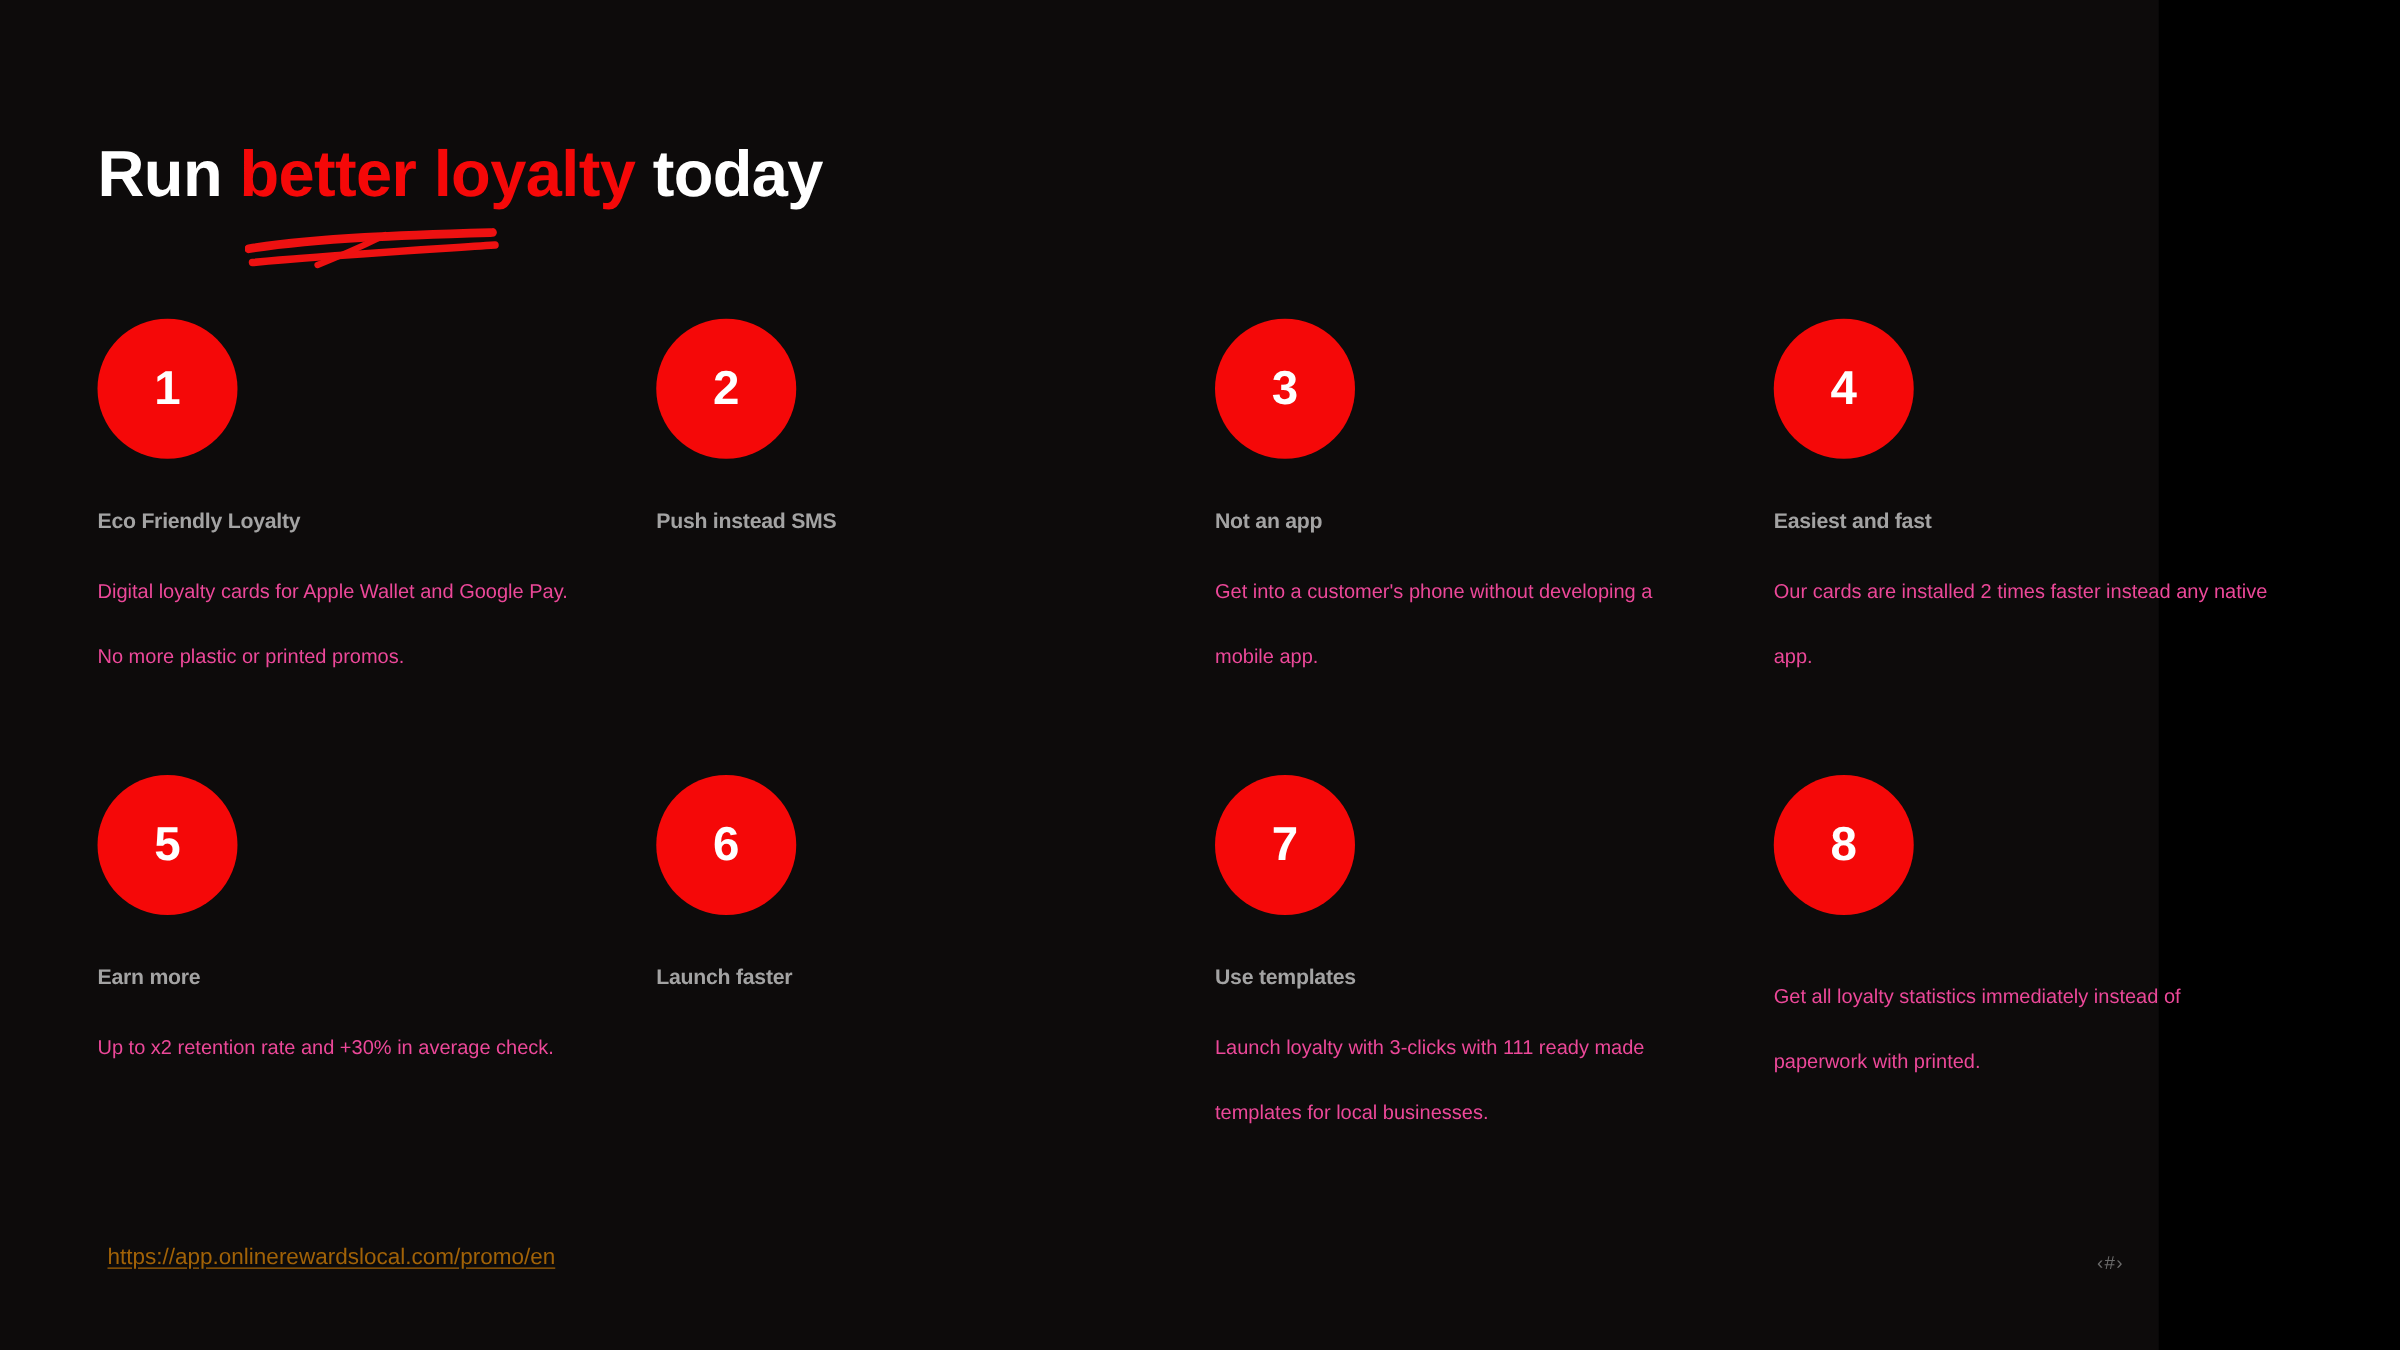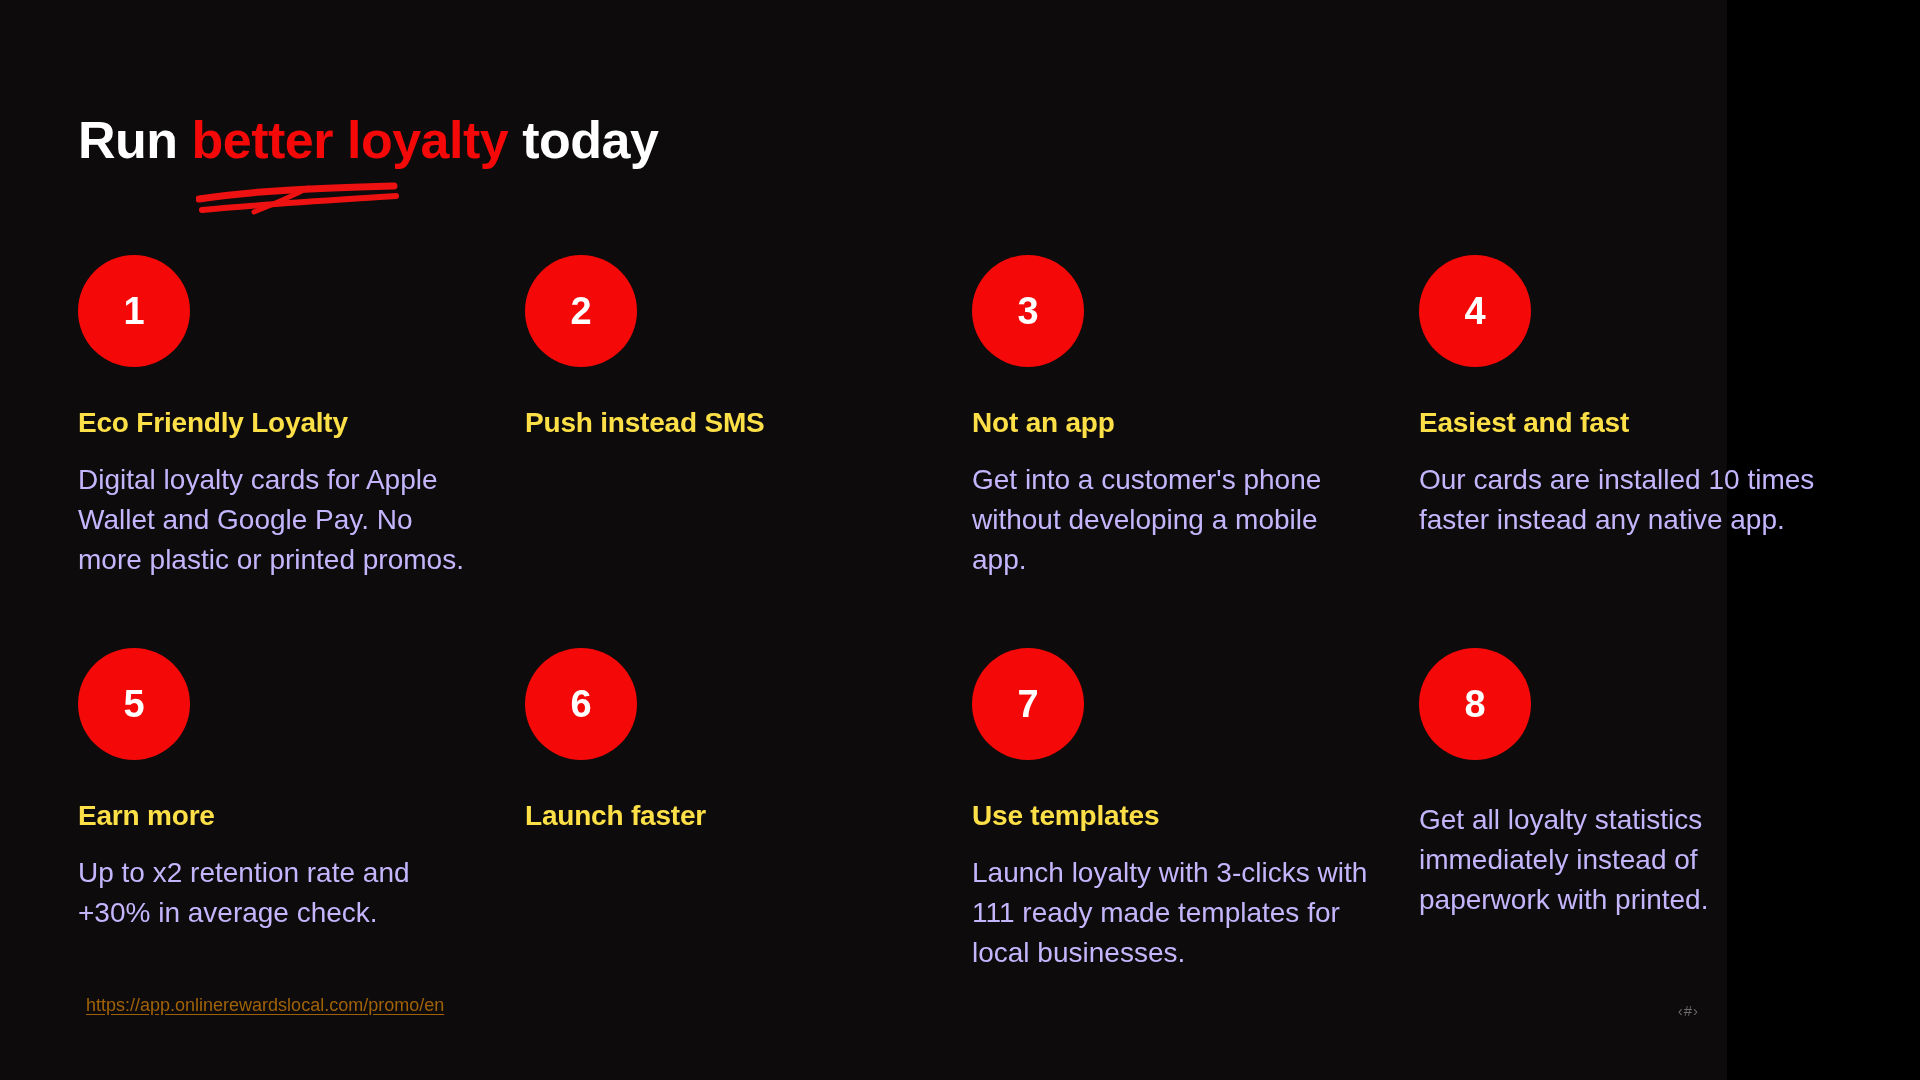--- a/index.html
+++ b/index.html
@@ -61,30 +61,30 @@
     background: #f50808;
     color: #ffffff;
     font-size: 38px;
     font-weight: bold;
     display: flex;
     align-items: center;
     justify-content: center;
     margin-bottom: 40px;
   }
   .card-title {
-    font-size: 28px;
+    font-size: 17px;
     font-weight: bold;
-    color: #fde047;
+    color: #a3a3a3;
     margin-bottom: 21px;
     letter-spacing: -0.2px;
   }
   .card-body {
-    font-size: 28px;
-    line-height: 40px;
-    color: #c4b5fd;
+    font-size: 16px;
+    line-height: 52px;
+    color: #ec4899;
     font-weight: 400;
   }
   .footer-link {
     position: absolute;
     left: 86px;
     top: 995px;
     font-size: 18px;
     color: #a16207;
     text-decoration: underline;
     text-underline-offset: 3px;
@@ -128,21 +128,21 @@
 
     <div class="card">
       <div class="badge">3</div>
       <div class="card-title">Not an app</div>
       <div class="card-body">Get into a customer's phone without developing a mobile app.</div>
     </div>
 
     <div class="card">
       <div class="badge">4</div>
       <div class="card-title">Easiest and fast</div>
-      <div class="card-body">Our cards are installed 10 times faster instead any native app.</div>
+      <div class="card-body">Our cards are installed 2 times faster instead any native app.</div>
     </div>
 
     <div class="card">
       <div class="badge">5</div>
       <div class="card-title">Earn more</div>
       <div class="card-body">Up to x2 retention rate and +30% in average check.</div>
     </div>
 
     <div class="card">
       <div class="badge">6</div>

